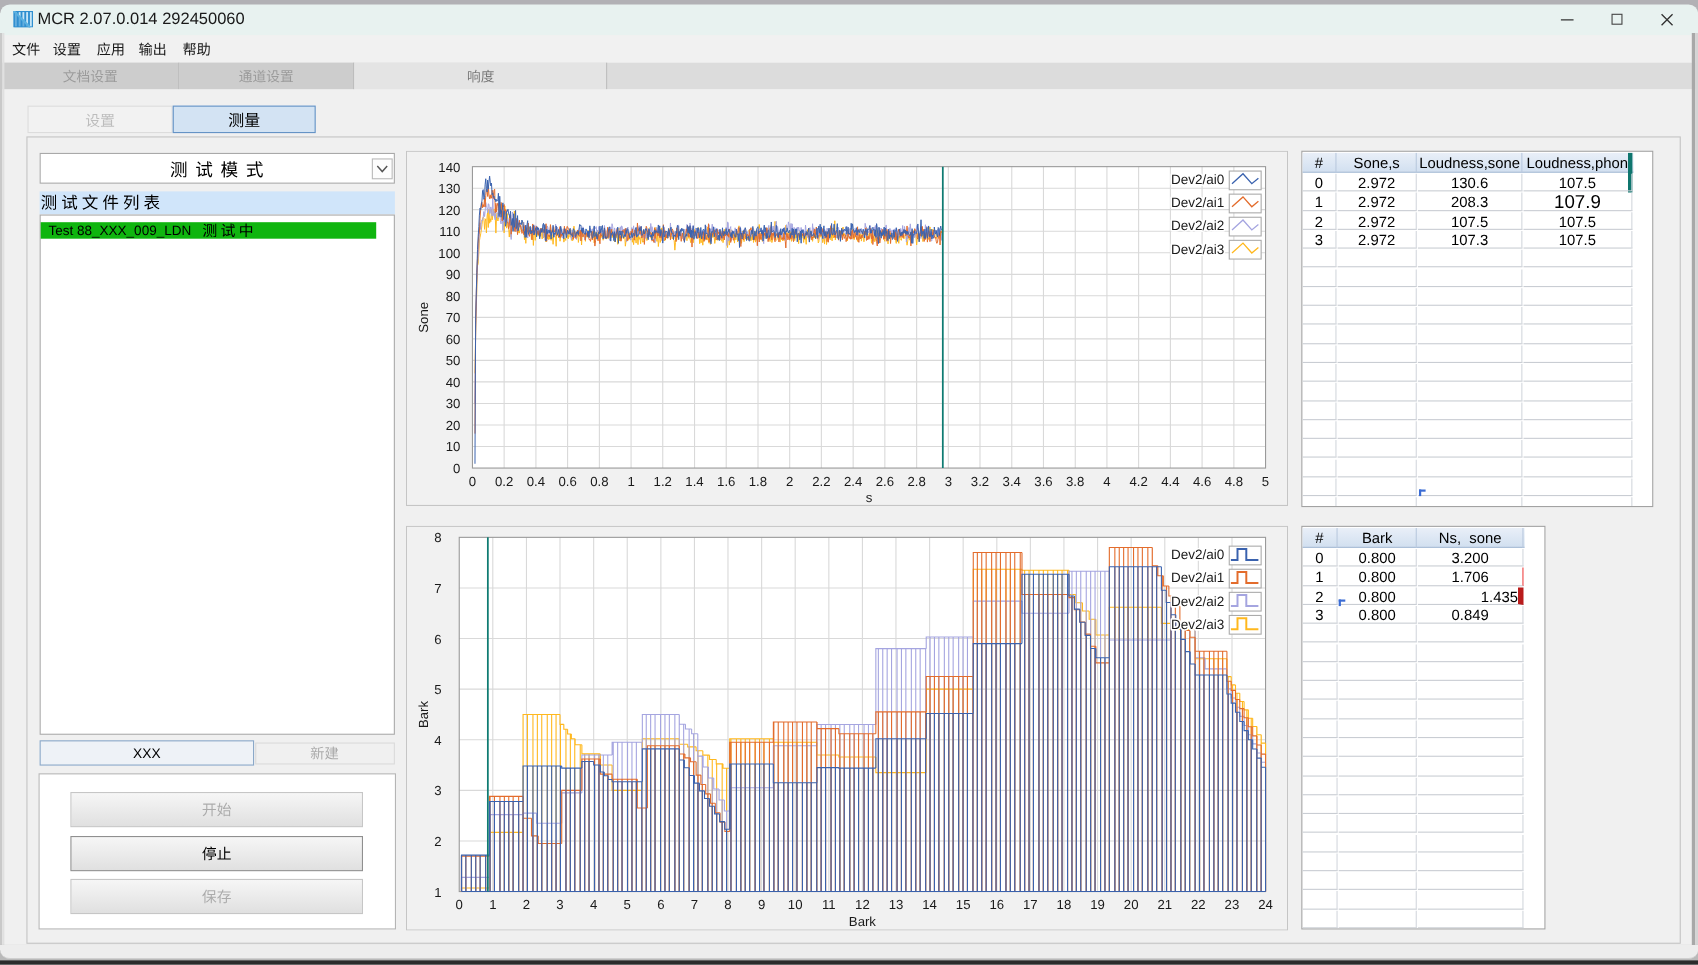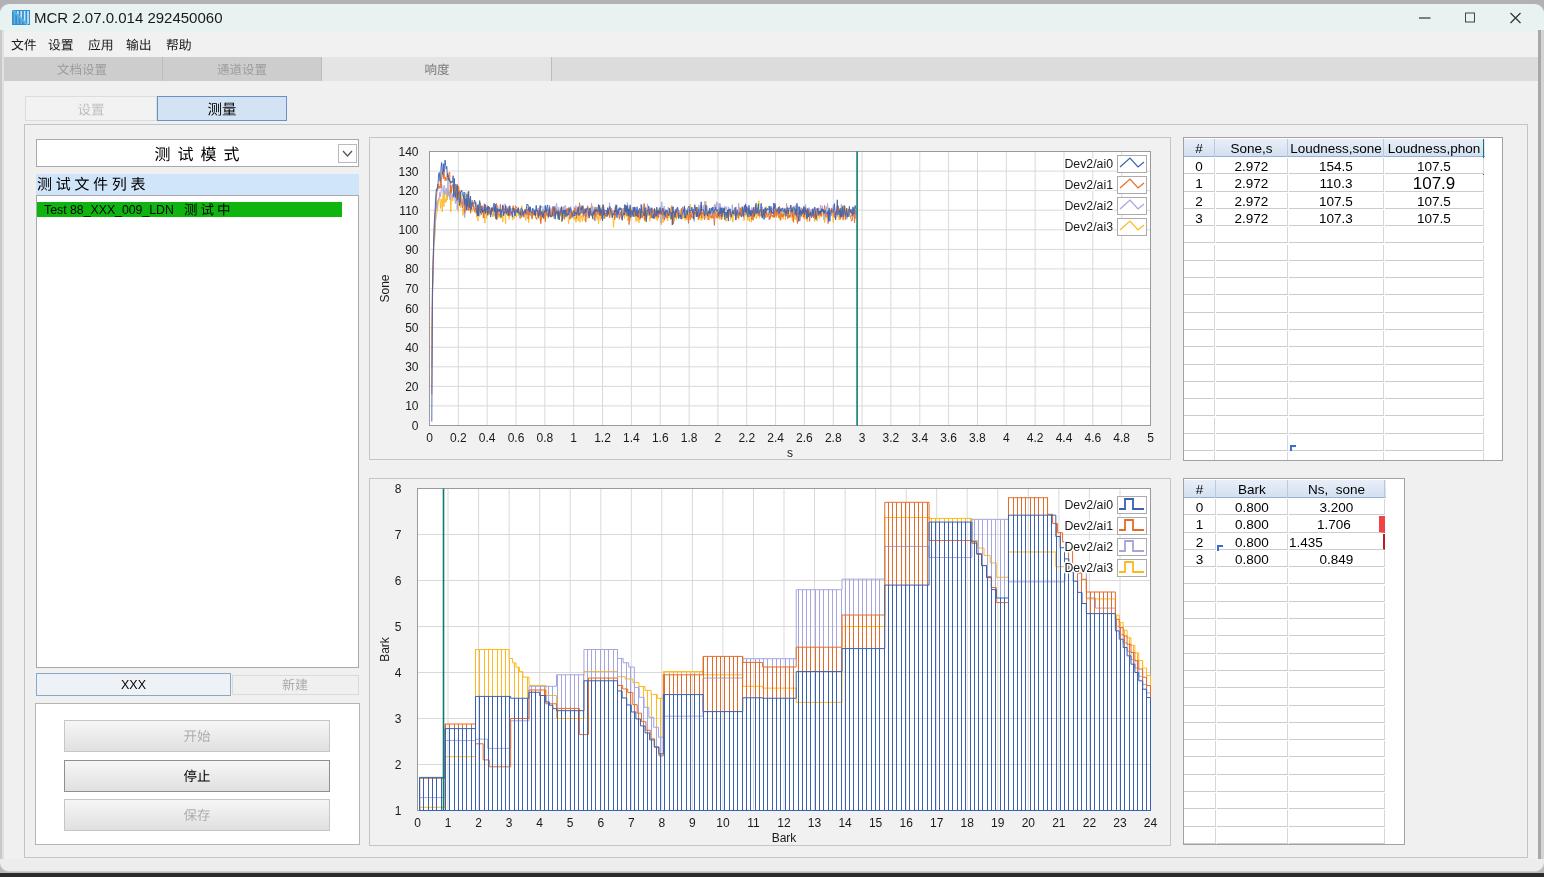--- a/index.html
+++ b/index.html
@@ -260,28 +260,28 @@
     <path d="M750,73 h6 v-10 h8 v10 h11" fill="none" stroke="#A5A5E0" stroke-width="1.8"></path>
     <text x="744" y="93.5" font-family="Liberation Sans, sans-serif" font-size="12.3" text-anchor="end" fill="#1a1a1a" stroke="#fff" stroke-width="3" paint-order="stroke" stroke-linejoin="round">Dev2/ai3</text>
     <rect x="748.5" y="81.5" width="29" height="17" fill="#fff" stroke="#ababab"></rect>
     <path d="M750,94 h6 v-10 h8 v10 h11" fill="none" stroke="#FFB81E" stroke-width="1.8"></path>
   </svg>
 <div style="position:absolute;left:1183px;top:137px;width:320px;height:324px;background:#fff;border:1px solid #a2a2a2;overflow:hidden">
     <div style="position:absolute;left:0;top:1px;width:301px;height:18px;background:linear-gradient(#e9eff8,#d2e0f0);border-bottom:1px solid #98b1cf"></div>
     <div style="position:absolute;left:0px;top:1px;width:31px;height:18px;border-right:1px solid #b9c9de;font-size:13.5px;text-align:center;line-height:19px">#</div>
     <div style="position:absolute;left:32px;top:1px;width:72px;height:18px;border-right:1px solid #b9c9de;font-size:13.5px;text-align:center;line-height:19px">Sone,s</div>
     <div style="position:absolute;left:105px;top:1px;width:95px;height:18px;border-right:1px solid #b9c9de;font-size:13.5px;text-align:center;line-height:19px">Loudness,sone</div>
-    <div style="position:absolute;left:201px;top:1px;width:99px;height:36px;border-right:1px solid #0f766e;font-size:13.5px;text-align:center;line-height:19px">Loudness,phon</div>
+    <div style="position:absolute;left:201px;top:1px;width:99px;height:36px;border-right:4px solid #0f766e;font-size:13.5px;text-align:right;line-height:19px">Loudness,phon</div>
     <div style="position:absolute;left:0px;top:20.0px;width:31px;height:16.3px;border-right:1px solid #d3d7dd;border-bottom:1px solid #c9cdd3;font-size:13.5px;text-align:center;line-height:17px">0</div>
     <div style="position:absolute;left:32px;top:20.0px;width:72px;height:16.3px;border-right:1px solid #d3d7dd;border-bottom:1px solid #c9cdd3;font-size:13.5px;text-align:center;line-height:17px">2.972</div>
-    <div style="position:absolute;left:105px;top:20.0px;width:95px;height:16.3px;border-right:1px solid #d3d7dd;border-bottom:1px solid #c9cdd3;font-size:13.5px;text-align:center;line-height:17px">154.5</div>
+    <div style="position:absolute;left:105px;top:20.0px;width:95px;height:16.3px;border-right:1px solid #d3d7dd;border-bottom:1px solid #c9cdd3;font-size:13.5px;text-align:center;line-height:17px">130.6</div>
     <div style="position:absolute;left:201px;top:20.0px;width:99px;height:16.3px;border-right:1px solid #d3d7dd;border-bottom:1px solid #c9cdd3;font-size:13.5px;text-align:center;line-height:17px">107.5</div>
     <div style="position:absolute;left:0px;top:37.3px;width:31px;height:16.3px;border-right:1px solid #d3d7dd;border-bottom:1px solid #c9cdd3;font-size:13.5px;text-align:center;line-height:17px">1</div>
     <div style="position:absolute;left:32px;top:37.3px;width:72px;height:16.3px;border-right:1px solid #d3d7dd;border-bottom:1px solid #c9cdd3;font-size:13.5px;text-align:center;line-height:17px">2.972</div>
-    <div style="position:absolute;left:105px;top:37.3px;width:95px;height:16.3px;border-right:1px solid #d3d7dd;border-bottom:1px solid #c9cdd3;font-size:13.5px;text-align:center;line-height:17px">110.3</div>
+    <div style="position:absolute;left:105px;top:37.3px;width:95px;height:16.3px;border-right:1px solid #d3d7dd;border-bottom:1px solid #c9cdd3;font-size:13.5px;text-align:center;line-height:17px">208.3</div>
     <div style="position:absolute;left:201px;top:37.3px;width:99px;height:16.3px;border-right:1px solid #d3d7dd;border-bottom:1px solid #c9cdd3;font-size:17px;text-align:center;line-height:17px">107.9</div>
     <div style="position:absolute;left:0px;top:54.6px;width:31px;height:16.3px;border-right:1px solid #d3d7dd;border-bottom:1px solid #c9cdd3;font-size:13.5px;text-align:center;line-height:17px">2</div>
     <div style="position:absolute;left:32px;top:54.6px;width:72px;height:16.3px;border-right:1px solid #d3d7dd;border-bottom:1px solid #c9cdd3;font-size:13.5px;text-align:center;line-height:17px">2.972</div>
     <div style="position:absolute;left:105px;top:54.6px;width:95px;height:16.3px;border-right:1px solid #d3d7dd;border-bottom:1px solid #c9cdd3;font-size:13.5px;text-align:center;line-height:17px">107.5</div>
     <div style="position:absolute;left:201px;top:54.6px;width:99px;height:16.3px;border-right:1px solid #d3d7dd;border-bottom:1px solid #c9cdd3;font-size:13.5px;text-align:center;line-height:17px">107.5</div>
     <div style="position:absolute;left:0px;top:71.9px;width:31px;height:16.3px;border-right:1px solid #d3d7dd;border-bottom:1px solid #c9cdd3;font-size:13.5px;text-align:center;line-height:17px">3</div>
     <div style="position:absolute;left:32px;top:71.9px;width:72px;height:16.3px;border-right:1px solid #d3d7dd;border-bottom:1px solid #c9cdd3;font-size:13.5px;text-align:center;line-height:17px">2.972</div>
     <div style="position:absolute;left:105px;top:71.9px;width:95px;height:16.3px;border-right:1px solid #d3d7dd;border-bottom:1px solid #c9cdd3;font-size:13.5px;text-align:center;line-height:17px">107.3</div>
     <div style="position:absolute;left:201px;top:71.9px;width:99px;height:16.3px;border-right:1px solid #d3d7dd;border-bottom:1px solid #c9cdd3;font-size:13.5px;text-align:center;line-height:17px">107.5</div>
     <div style="position:absolute;left:0px;top:89.2px;width:31px;height:16.3px;border-right:1px solid #d3d7dd;border-bottom:1px solid #c9cdd3;font-size:13.5px;text-align:center;line-height:17px"></div>
@@ -344,24 +344,24 @@
 <div style="position:absolute;left:1183px;top:478px;width:222px;height:367px;background:#fff;border:1px solid #a2a2a2;overflow:hidden">
     <div style="position:absolute;left:0;top:1px;width:202px;height:18px;background:linear-gradient(#e9eff8,#d2e0f0);border-bottom:1px solid #98b1cf"></div>
     <div style="position:absolute;left:0px;top:1px;width:32px;height:18px;border-right:1px solid #b9c9de;font-size:13.5px;text-align:center;line-height:19px">#</div>
     <div style="position:absolute;left:33px;top:1px;width:71px;height:18px;border-right:1px solid #b9c9de;font-size:13.5px;text-align:center;line-height:19px">Bark</div>
     <div style="position:absolute;left:105px;top:1px;width:96px;height:18px;border-right:1px solid #b9c9de;font-size:13.5px;text-align:center;line-height:19px">Ns,&nbsp; sone</div>
     <div style="position:absolute;left:0px;top:20.0px;width:32px;height:16.3px;border-right:1px solid #d3d7dd;border-bottom:1px solid #c9cdd3;font-size:13.5px;text-align:center;line-height:17px">0</div>
     <div style="position:absolute;left:33px;top:20.0px;width:71px;height:16.3px;border-right:1px solid #d3d7dd;border-bottom:1px solid #c9cdd3;font-size:13.5px;text-align:center;line-height:17px">0.800</div>
     <div style="position:absolute;left:105px;top:20.0px;width:96px;height:16.3px;border-right:1px solid #d3d7dd;border-bottom:1px solid #c9cdd3;font-size:13.5px;text-align:center;line-height:17px">3.200</div>
     <div style="position:absolute;left:0px;top:37.3px;width:32px;height:16.3px;border-right:1px solid #d3d7dd;border-bottom:1px solid #c9cdd3;font-size:13.5px;text-align:center;line-height:17px">1</div>
     <div style="position:absolute;left:33px;top:37.3px;width:71px;height:16.3px;border-right:1px solid #d3d7dd;border-bottom:1px solid #c9cdd3;font-size:13.5px;text-align:center;line-height:17px">0.800</div>
-    <div style="position:absolute;left:105px;top:37.3px;width:96px;height:16.3px;border-right:6px solid #ef4444;border-bottom:1px solid #c9cdd3;font-size:13.5px;text-align:center;line-height:17px">1.706</div>
+    <div style="position:absolute;left:105px;top:37.3px;width:96px;height:16.3px;border-right:1px solid #ef4444;border-bottom:1px solid #c9cdd3;font-size:13.5px;text-align:center;line-height:17px">1.706</div>
     <div style="position:absolute;left:0px;top:54.6px;width:32px;height:16.3px;border-right:1px solid #d3d7dd;border-bottom:1px solid #c9cdd3;font-size:13.5px;text-align:center;line-height:17px">2</div>
     <div style="position:absolute;left:33px;top:54.6px;width:71px;height:16.3px;border-right:1px solid #d3d7dd;border-bottom:1px solid #c9cdd3;font-size:13.5px;text-align:center;line-height:17px">0.800</div>
-    <div style="position:absolute;left:105px;top:54.6px;width:96px;height:16.3px;border-right:2px solid #b91c1c;border-bottom:1px solid #c9cdd3;font-size:13.5px;text-align:left;line-height:17px">1.435</div>
+    <div style="position:absolute;left:105px;top:54.6px;width:96px;height:16.3px;border-right:5px solid #b91c1c;border-bottom:1px solid #c9cdd3;font-size:13.5px;text-align:right;line-height:17px">1.435</div>
     <div style="position:absolute;left:0px;top:71.9px;width:32px;height:16.3px;border-right:1px solid #d3d7dd;border-bottom:1px solid #c9cdd3;font-size:13.5px;text-align:center;line-height:17px">3</div>
     <div style="position:absolute;left:33px;top:71.9px;width:71px;height:16.3px;border-right:1px solid #d3d7dd;border-bottom:1px solid #c9cdd3;font-size:13.5px;text-align:center;line-height:17px">0.800</div>
     <div style="position:absolute;left:105px;top:71.9px;width:96px;height:16.3px;border-right:1px solid #d3d7dd;border-bottom:1px solid #c9cdd3;font-size:13.5px;text-align:center;line-height:17px">0.849</div>
     <div style="position:absolute;left:0px;top:89.2px;width:32px;height:16.3px;border-right:1px solid #d3d7dd;border-bottom:1px solid #c9cdd3;font-size:13.5px;text-align:center;line-height:17px"></div>
     <div style="position:absolute;left:33px;top:89.2px;width:71px;height:16.3px;border-right:1px solid #d3d7dd;border-bottom:1px solid #c9cdd3;font-size:13.5px;text-align:center;line-height:17px"></div>
     <div style="position:absolute;left:105px;top:89.2px;width:96px;height:16.3px;border-right:1px solid #d3d7dd;border-bottom:1px solid #c9cdd3;font-size:13.5px;text-align:center;line-height:17px"></div>
     <div style="position:absolute;left:0px;top:106.5px;width:32px;height:16.3px;border-right:1px solid #d3d7dd;border-bottom:1px solid #c9cdd3;font-size:13.5px;text-align:center;line-height:17px"></div>
     <div style="position:absolute;left:33px;top:106.5px;width:71px;height:16.3px;border-right:1px solid #d3d7dd;border-bottom:1px solid #c9cdd3;font-size:13.5px;text-align:center;line-height:17px"></div>
     <div style="position:absolute;left:105px;top:106.5px;width:96px;height:16.3px;border-right:1px solid #d3d7dd;border-bottom:1px solid #c9cdd3;font-size:13.5px;text-align:center;line-height:17px"></div>
     <div style="position:absolute;left:0px;top:123.8px;width:32px;height:16.3px;border-right:1px solid #d3d7dd;border-bottom:1px solid #c9cdd3;font-size:13.5px;text-align:center;line-height:17px"></div>

